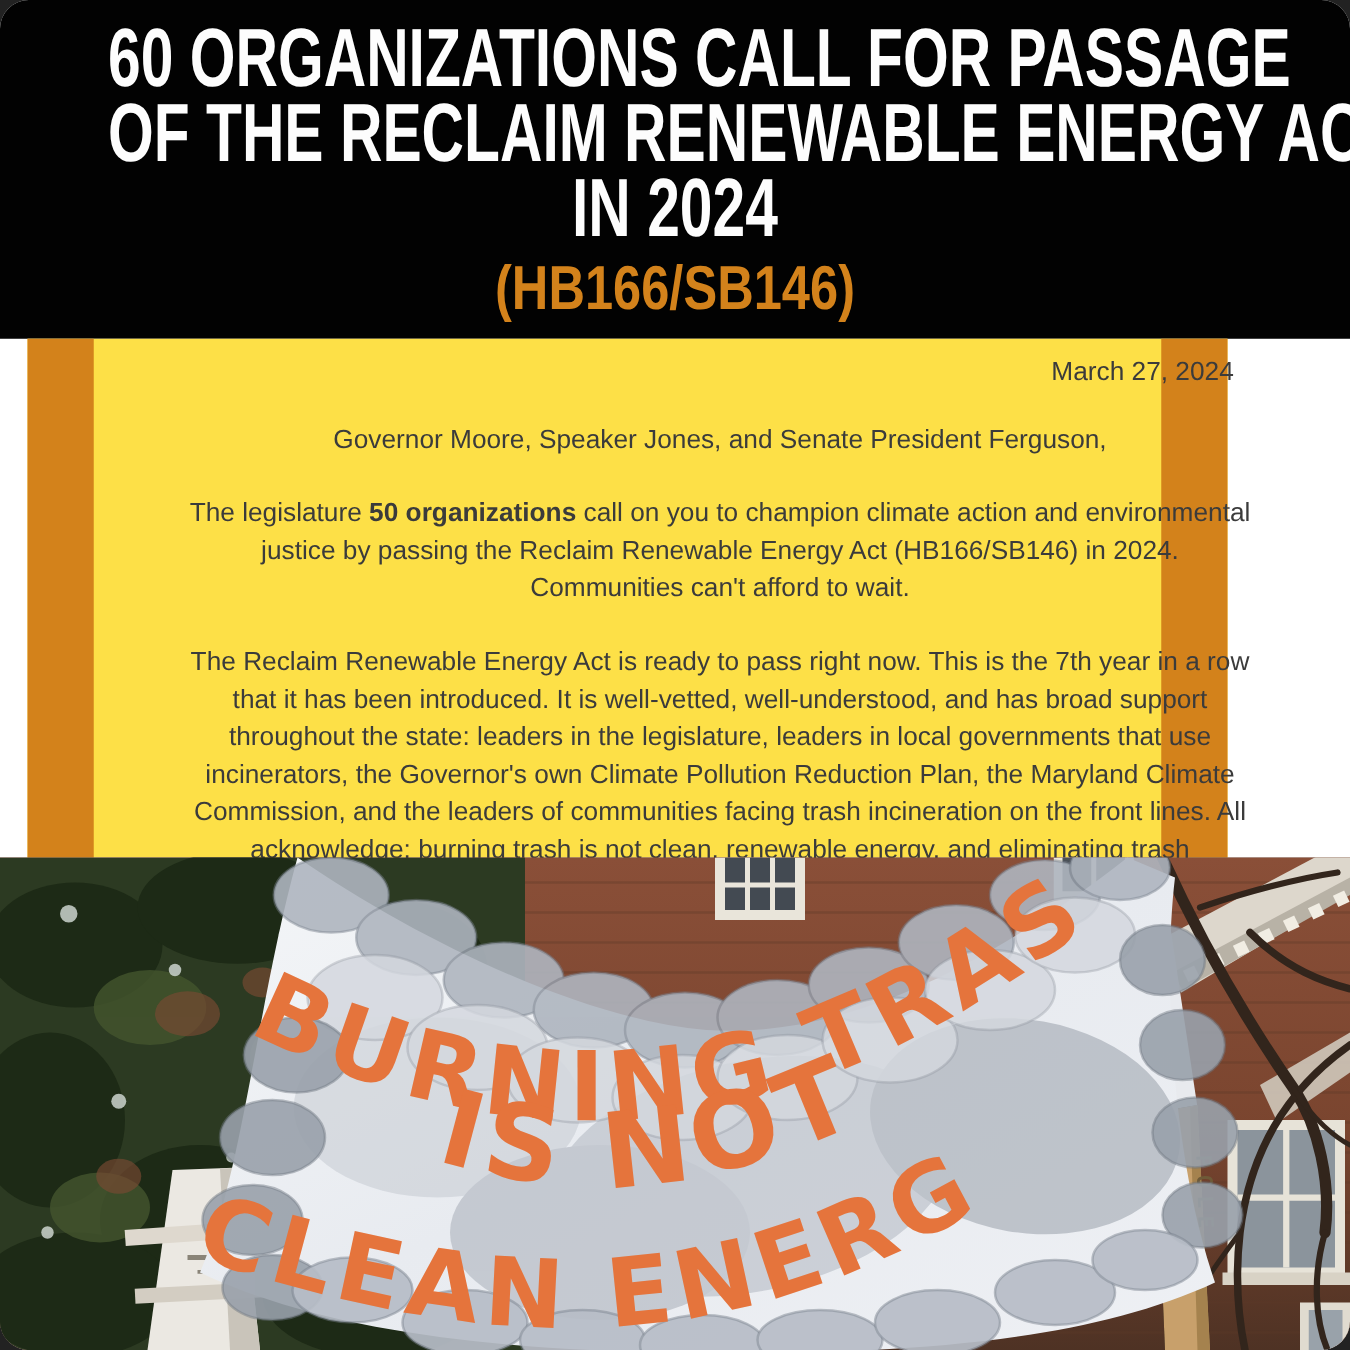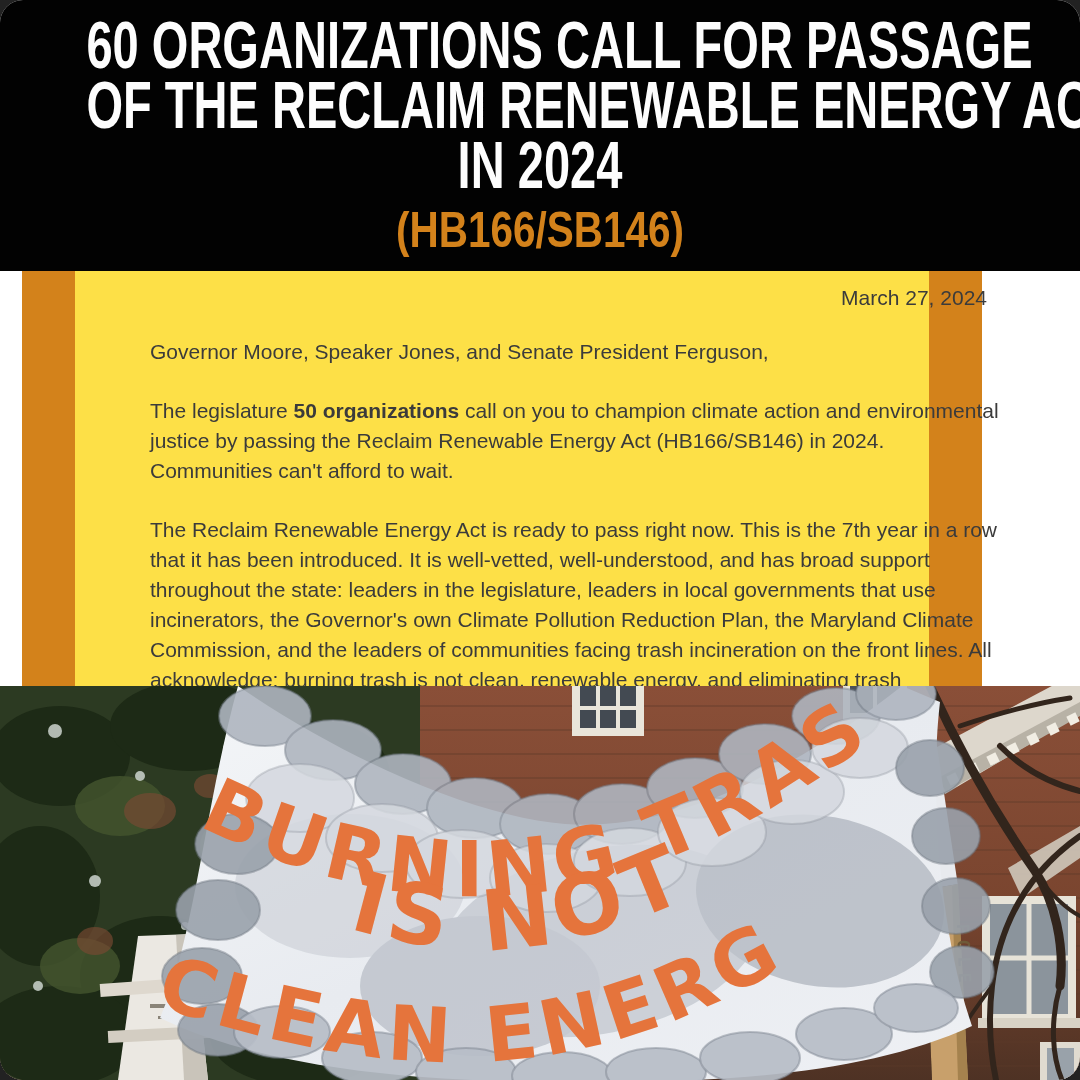--- a/index.html
+++ b/index.html
@@ -49,21 +49,21 @@
   .letter .bar.right { right: 0; }
   .letter-content {
     position: absolute; left: 53px; top: 0;
     width: 974px; height: 100%;
     padding: 12px 62px 0 75px;
     color: #3b3b3b;
     font-size: 21px; line-height: 30px;
   }
   .letter-date { text-align: right; margin-bottom: 24px; }
   .letter-body { width: 852px; }
-  .letter-body p { margin-bottom: 29px; }
+  .letter-body p { margin-bottom: 29px; text-align: center; }
   .letter-body b { font-weight: 700; }
 
   
   .photo {
     position: absolute; top: 686px; left: 0;
     width: 1080px; height: 394px;
     background: #6d4432;
   }
   .photo svg { display: block; }
   .banner-word {

